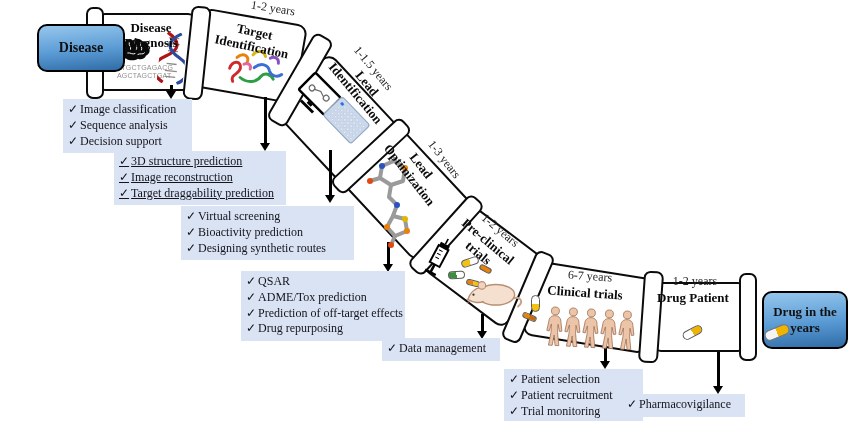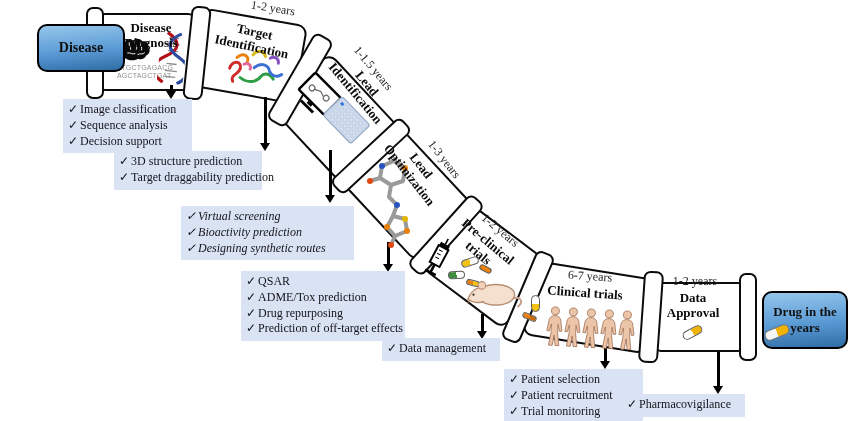--- a/index.html
+++ b/index.html
@@ -76,21 +76,21 @@
 <div class="flange" style="left:518px;top:249px;width:20px;height:96px;transform:rotate(23deg);"></div>
 <div class="flange" style="left:641px;top:271px;width:20px;height:92px;transform:rotate(4deg);"></div>
 <div class="flange" style="left:739px;top:273px;width:18px;height:88px;"></div>
 
 <div class="stage-label" style="left:107px;top:21px;width:88px;">Disease Diagnosis</div>
 <div class="stage-label" style="left:203px;top:25px;width:100px;transform:rotate(12deg);">Target Identification</div>
 <div class="stage-label" style="left:311px;top:74px;width:100px;transform:rotate(50deg);">Lead Identification</div>
 <div class="stage-label" style="left:365px;top:156px;width:100px;transform:rotate(52deg);">Lead Optimization</div>
 <div class="stage-label" style="left:438px;top:233px;width:90px;transform:rotate(40deg);">Pre-clinical trials</div>
 <div class="stage-label" style="left:530px;top:286px;width:110px;white-space:nowrap;transform:rotate(4deg);">Clinical trials</div>
-<div class="stage-label" style="left:653px;top:291px;width:80px;">Data Approval</div>
+<div class="stage-label" style="left:653px;top:291px;width:80px;">Drug Patient</div>
 
 <div class="duration" style="left:238px;top:1px;width:70px;transform:rotate(9deg);">1-2 years</div>
 <div class="duration" style="left:335px;top:61px;width:76px;transform:rotate(50deg);">1-1.5 years</div>
 <div class="duration" style="left:411px;top:152px;width:66px;transform:rotate(52deg);">1-3 years</div>
 <div class="duration" style="left:466px;top:223px;width:68px;transform:rotate(40deg);">1-2 years</div>
 <div class="duration" style="left:556px;top:269px;width:68px;transform:rotate(4deg);">6-7 years</div>
 <div class="duration" style="left:661px;top:274px;width:68px;">1-2 years</div>
 
 <div class="node" style="left:4px;top:24px;width:88px;height:48px;font-size:14px;margin-left:33px;">
   <span>Disease</span>
@@ -105,34 +105,35 @@
 <div class="arrow" style="left:387px;top:242px;height:22px;"></div>
 <div class="arrow" style="left:481px;top:314px;height:17px;"></div>
 <div class="arrow" style="left:604px;top:347px;height:14px;"></div>
 <div class="arrow" style="left:717px;top:352px;height:34px;"></div>
 
 <div class="app-box" style="left:63px;top:99px;width:129px;">
   <div class="app-line"><span class="check">✓</span>Image classification</div>
   <div class="app-line"><span class="check">✓</span>Sequence analysis</div>
   <div class="app-line"><span class="check">✓</span>Decision support</div>
 </div>
-<div class="app-box" style="left:114px;top:151px;width:148px;">
+<div class="app-box" style="left:114px;top:151px;width:172px;text-decoration:underline;">
   <div class="app-line"><span class="check">✓</span>3D structure prediction</div>
+  <div class="app-line"><span class="check">✓</span>Image reconstruction</div>
   <div class="app-line"><span class="check">✓</span>Target draggability prediction</div>
 </div>
-<div class="app-box" style="left:181px;top:206px;width:173px;font-style:italic;">
+<div class="app-box" style="left:181px;top:206px;width:173px;">
   <div class="app-line"><span class="check">✓</span>Virtual screening</div>
   <div class="app-line"><span class="check">✓</span>Bioactivity prediction</div>
   <div class="app-line"><span class="check">✓</span>Designing synthetic routes</div>
 </div>
 <div class="app-box" style="left:241px;top:271px;width:164px;">
   <div class="app-line"><span class="check">✓</span>QSAR</div>
   <div class="app-line"><span class="check">✓</span>ADME/Tox prediction</div>
+  <div class="app-line"><span class="check">✓</span>Prediction of off-target effects</div>
   <div class="app-line"><span class="check">✓</span>Drug repurposing</div>
-  <div class="app-line"><span class="check">✓</span>Prediction of off-target effects</div>
 </div>
 <div class="app-box" style="left:382px;top:338px;width:118px;">
   <div class="app-line"><span class="check">✓</span>Data management</div>
 </div>
 <div class="app-box" style="left:504px;top:369px;width:139px;">
   <div class="app-line"><span class="check">✓</span>Patient selection</div>
   <div class="app-line"><span class="check">✓</span>Patient recruitment</div>
   <div class="app-line"><span class="check">✓</span>Trial monitoring</div>
 </div>
 <div class="app-box" style="left:622px;top:394px;width:123px;">

